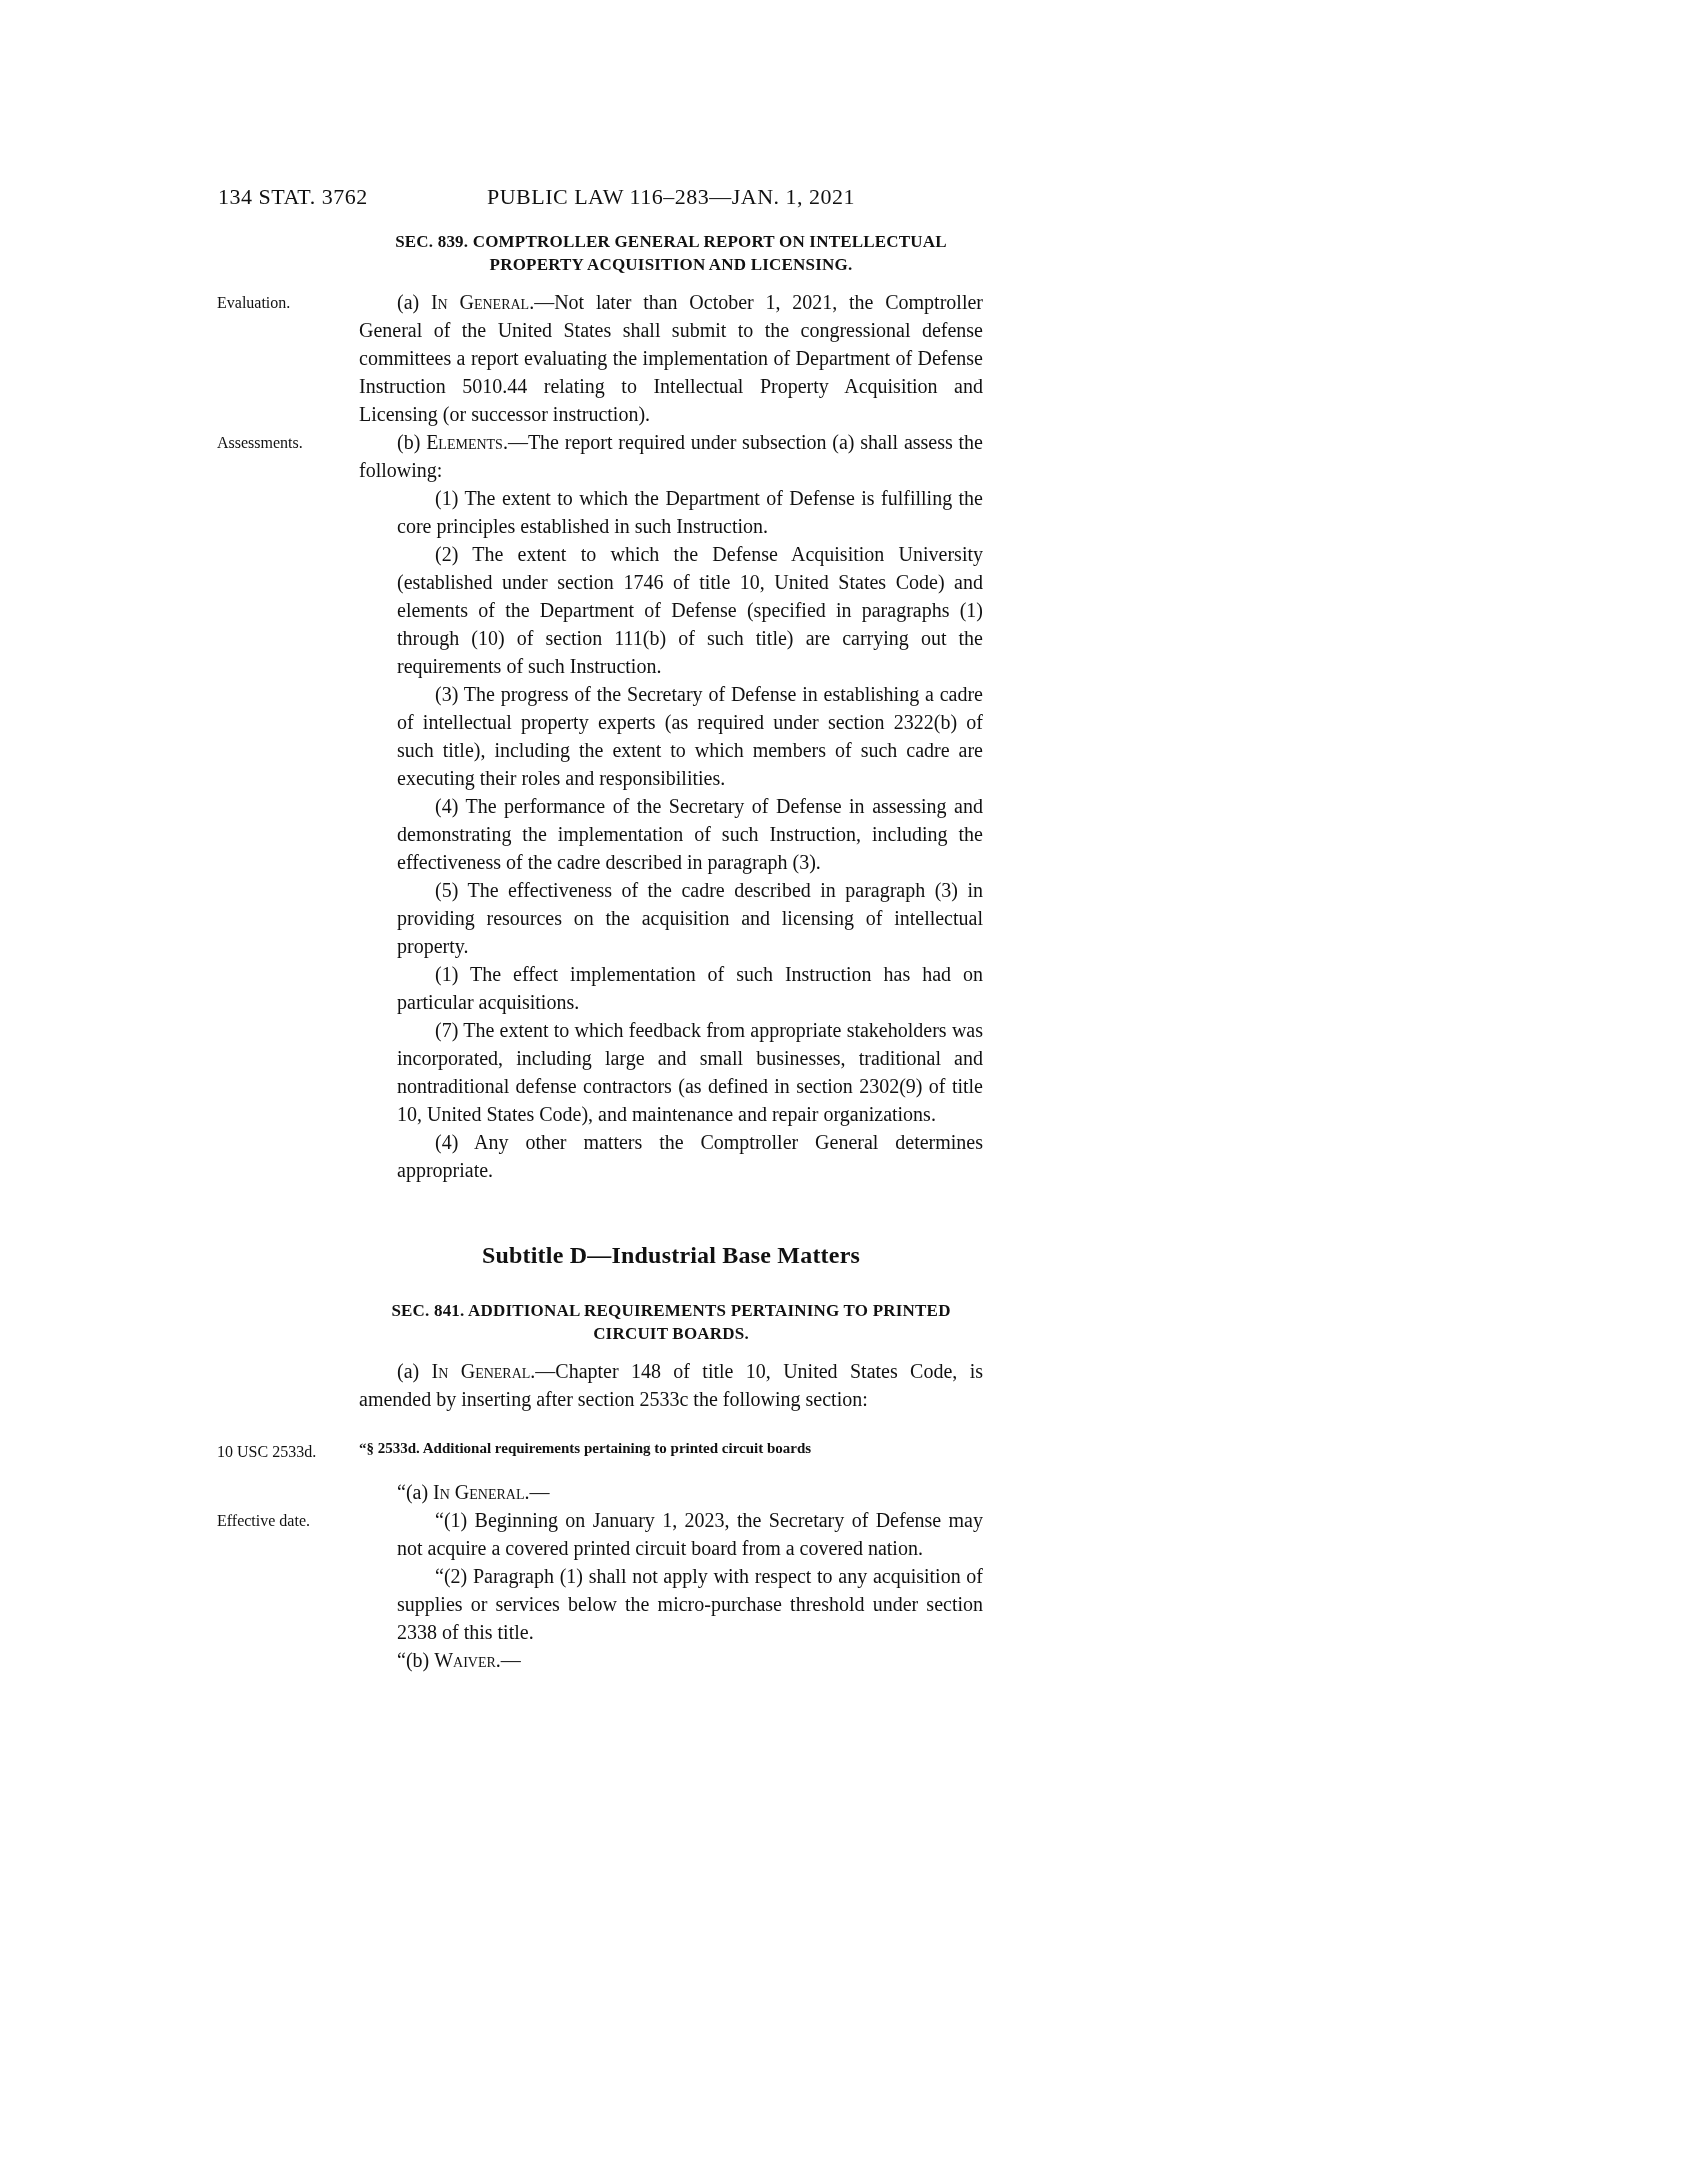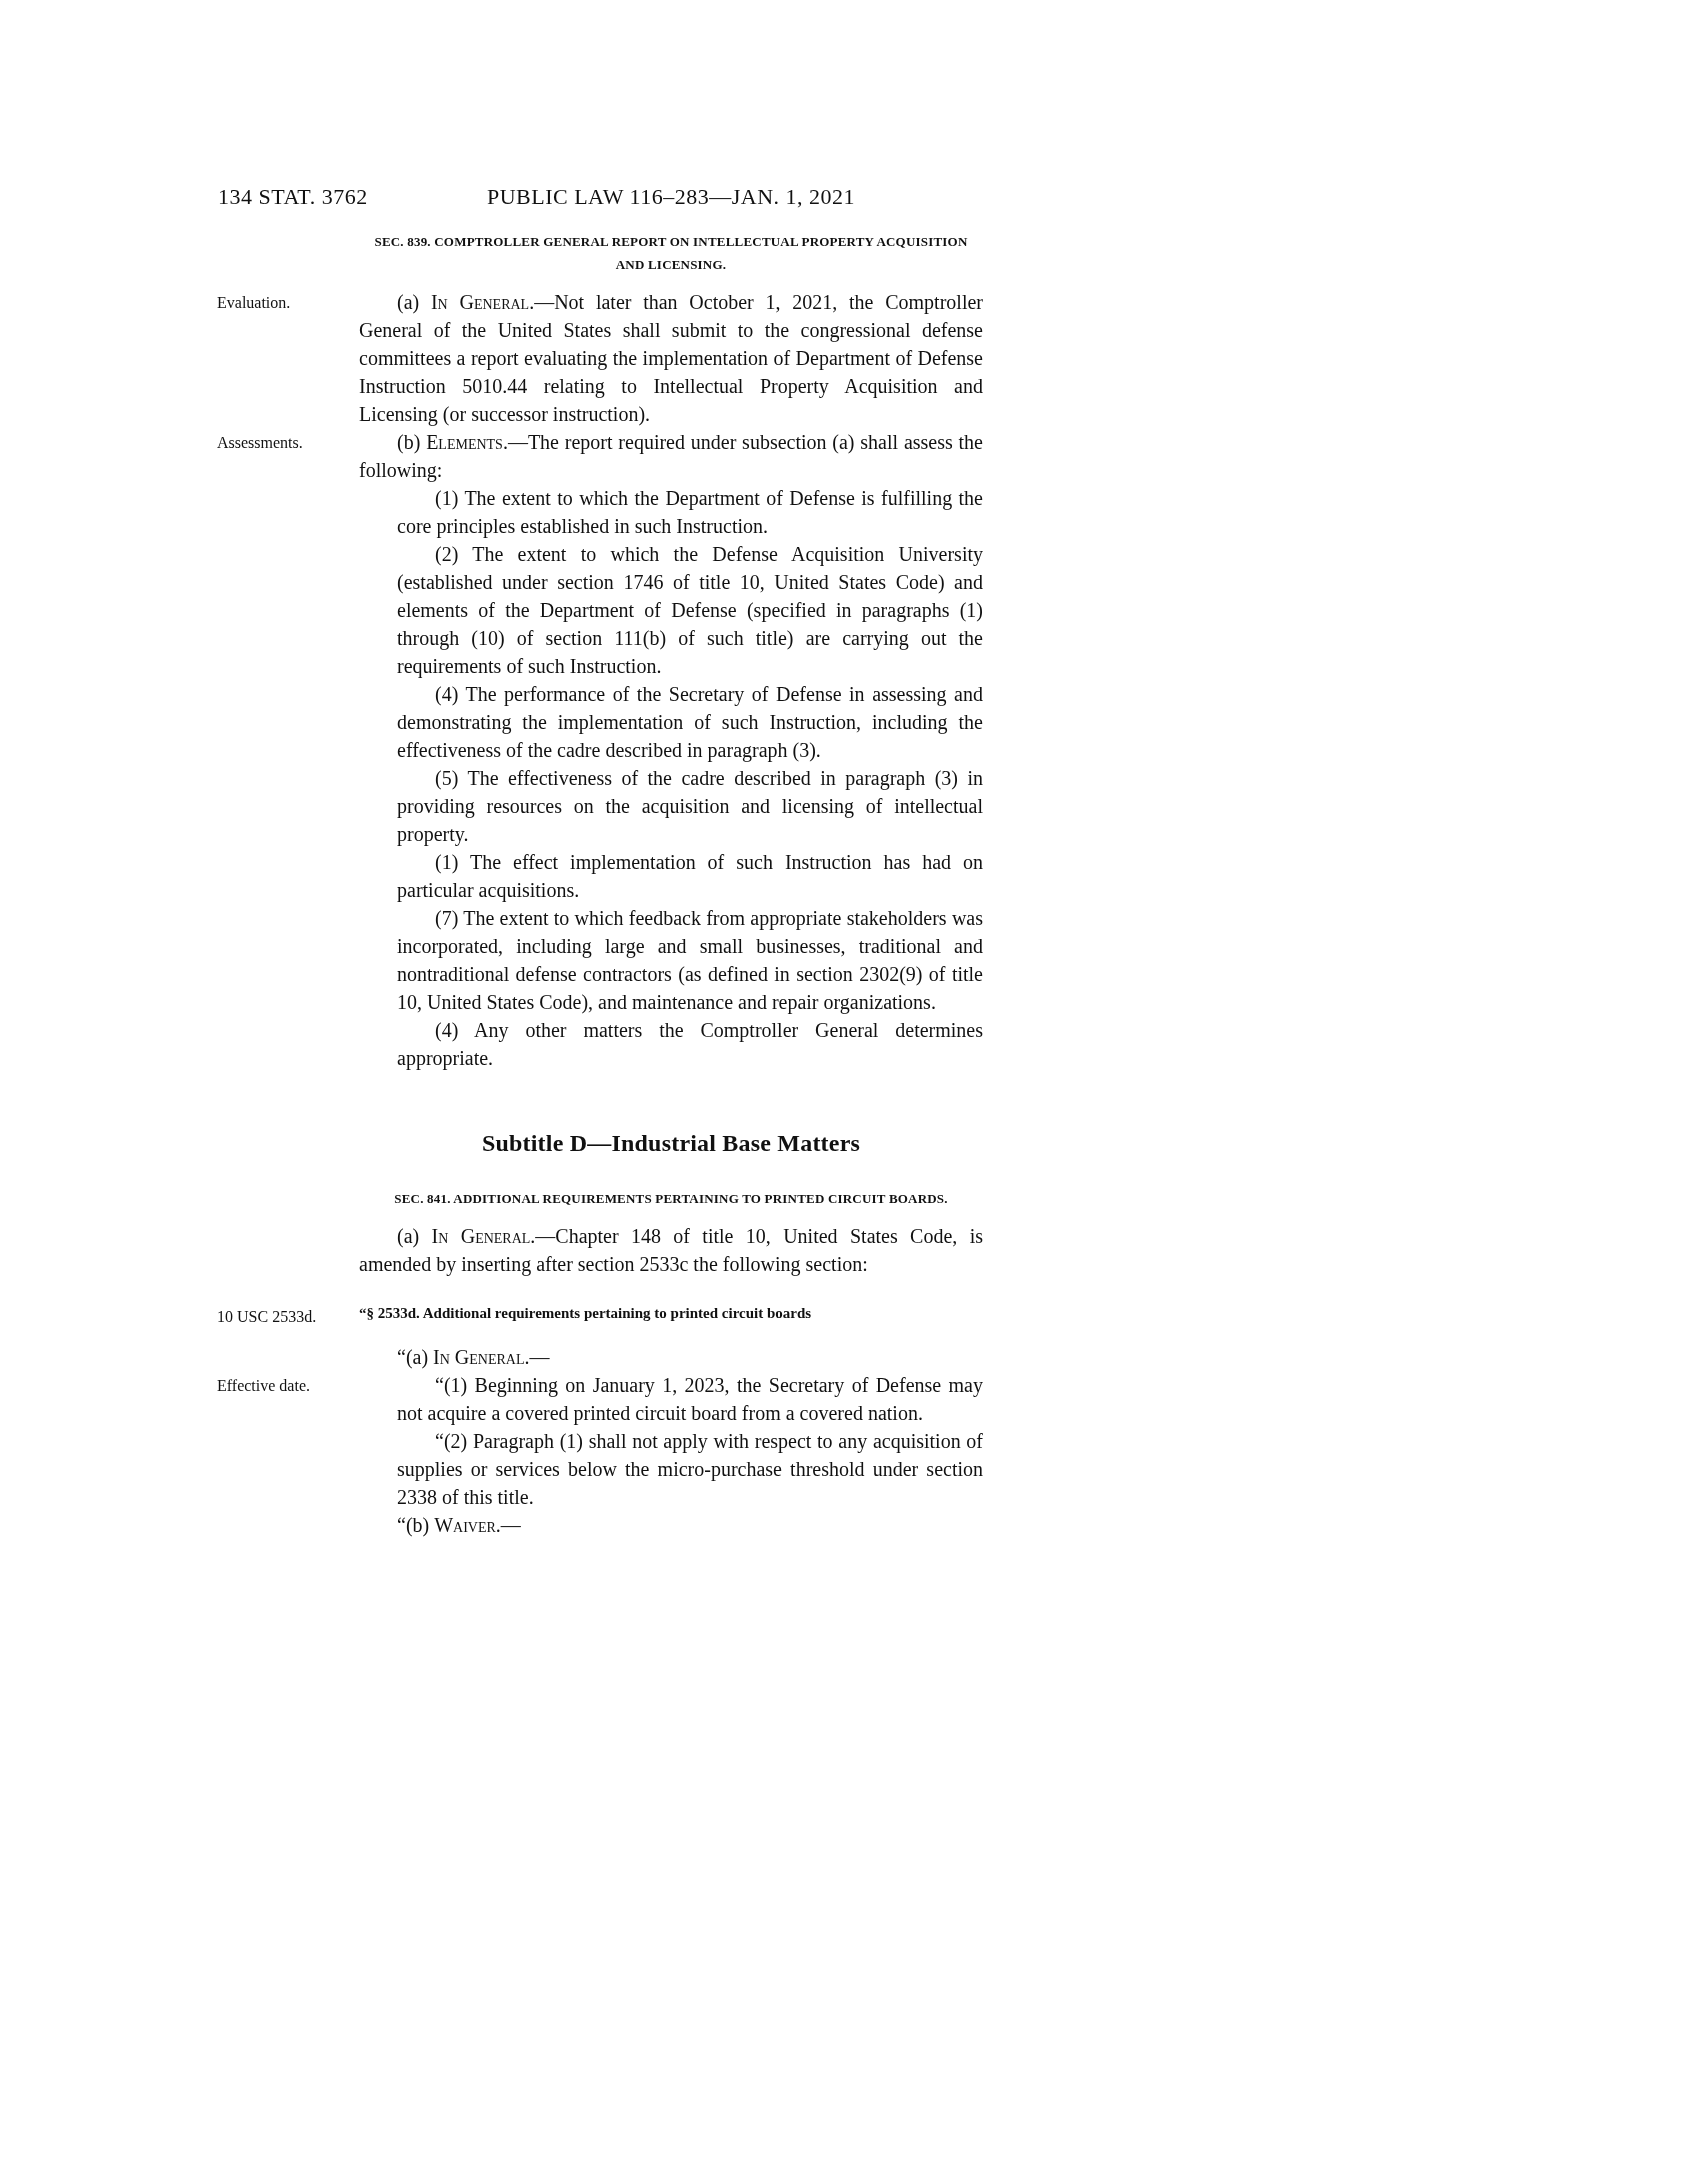--- a/index.html
+++ b/index.html
@@ -33,21 +33,21 @@
   .main {
     position: absolute;
     left: 359px;
     top: 230px;
     width: 624px;
     font-size: 20px;
     line-height: 28px;
     text-align: justify;
   }
   .sec-heading {
-    font-size: 13px;
+    font-size: 17px;
     font-weight: bold;
     line-height: 23px;
     text-align: center;
     padding: 0 14px;
     margin-bottom: 12px;
     letter-spacing: 0.2px;
   }
   p { margin: 0; }
   .l0 { text-indent: 38px; }
   .l1 { margin-left: 38px; text-indent: 38px; }
@@ -100,20 +100,21 @@
       <p class="l0"><span>(a) </span><span class="sc">In General</span><span>.—Not later than October 1, 2021, the Comptroller General of the United States shall submit to the congressional defense committees a report evaluating the implementation of Department of Defense Instruction 5010.44 relating to Intellectual Property Acquisition and Licensing (or successor instruction).</span></p>
     </div>
 
     <div class="noted">
       <span class="note">Assessments.</span>
       <p class="l0"><span>(b) </span><span class="sc">Elements</span><span>.—The report required under subsection (a) shall assess the following:</span></p>
     </div>
 
     <p class="l1">(1) The extent to which the Department of Defense is fulfilling the core principles established in such Instruction.</p>
     <p class="l1">(2) The extent to which the Defense Acquisition University (established under section 1746 of title 10, United States Code) and elements of the Department of Defense (specified in paragraphs (1) through (10) of section 111(b) of such title) are carrying out the requirements of such Instruction.</p>
+    <p class="l1">(3) The progress of the Secretary of Defense in establishing a cadre of intellectual property experts (as required under section 2322(b) of such title), including the extent to which members of such cadre are executing their roles and responsibilities.</p>
     <p class="l1">(4) The performance of the Secretary of Defense in assessing and demonstrating the implementation of such Instruction, including the effectiveness of the cadre described in paragraph (3).</p>
     <p class="l1">(5) The effectiveness of the cadre described in paragraph (3) in providing resources on the acquisition and licensing of intellectual property.</p>
     <p class="l1">(1) The effect implementation of such Instruction has had on particular acquisitions.</p>
     <p class="l1">(7) The extent to which feedback from appropriate stakeholders was incorporated, including large and small businesses, traditional and nontraditional defense contractors (as defined in section 2302(9) of title 10, United States Code), and maintenance and repair organizations.</p>
     <p class="l1">(4) Any other matters the Comptroller General determines appropriate.</p>
 
     <h1 class="subtitle">Subtitle D—Industrial Base Matters</h1>
 
     <h3 class="sec-heading">SEC. 841. ADDITIONAL REQUIREMENTS PERTAINING TO PRINTED CIRCUIT BOARDS.</h3>
 

